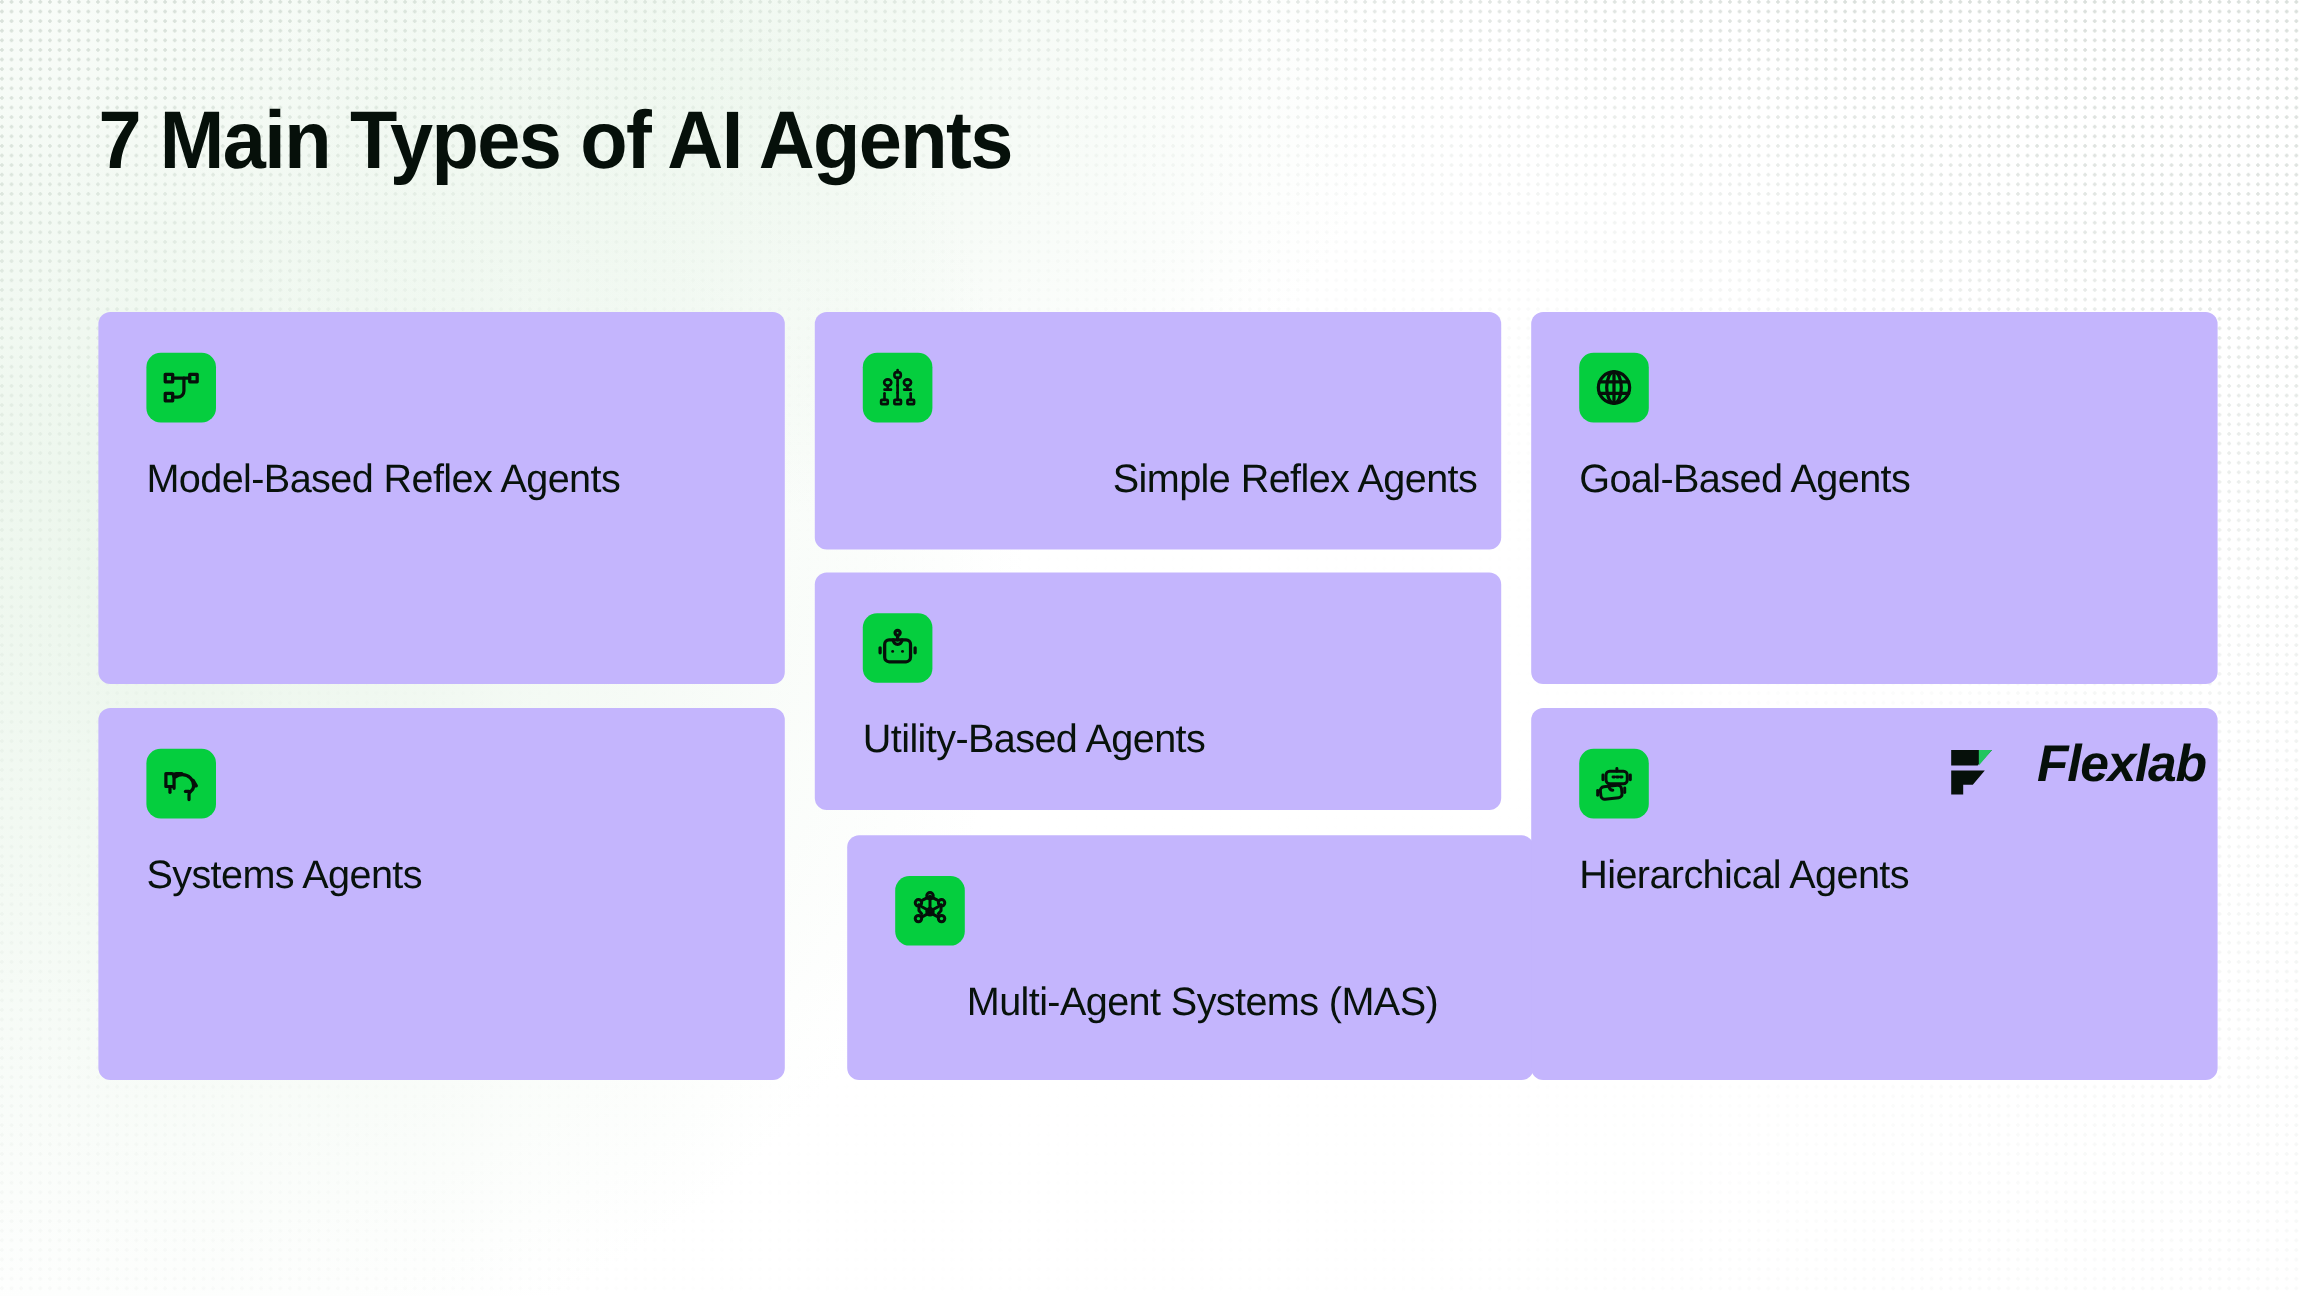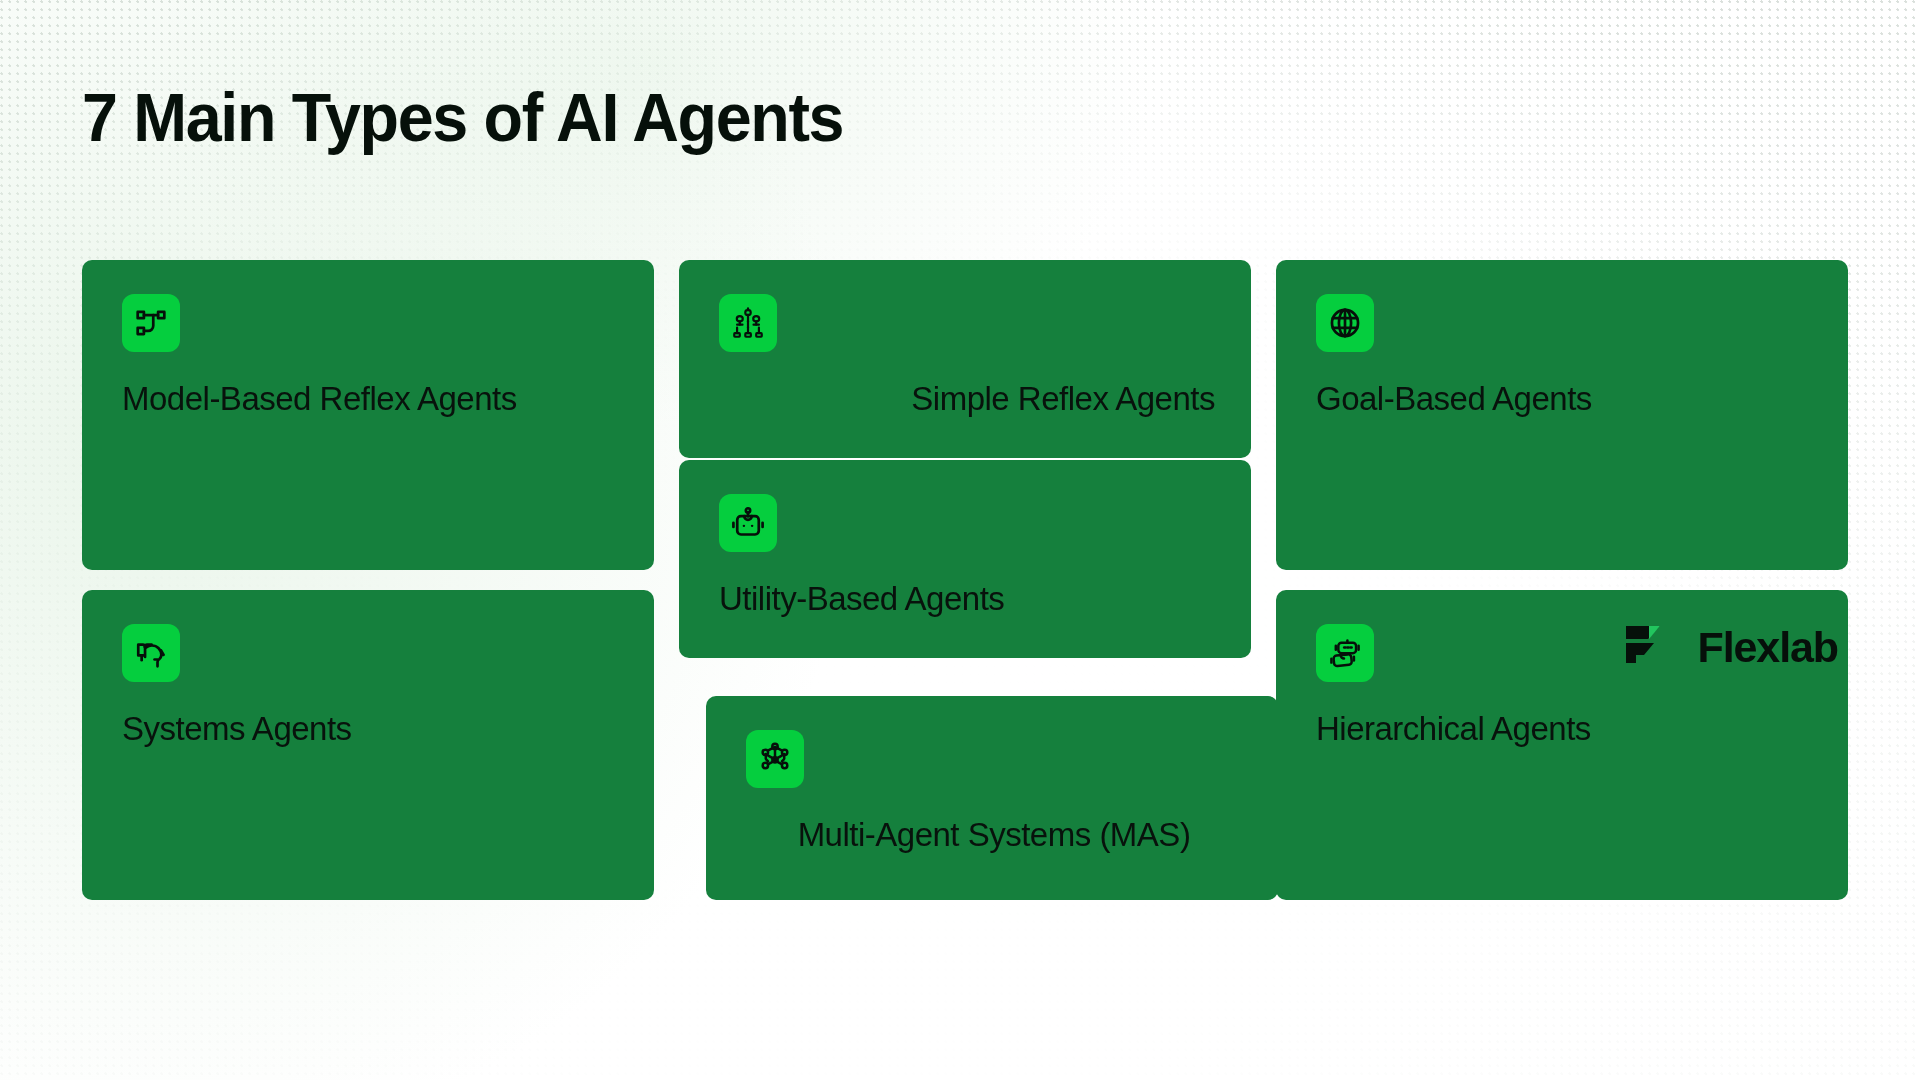--- a/index.html
+++ b/index.html
@@ -74,23 +74,23 @@
   #card-grid {
     position:absolute;
     left:82px;
     top:260px;
     width:1760px;
     height:640px;
   }
 
   .card {
     position:absolute;
-    background:#15803d;
+    background:#c4b5fd;
     border-radius:10px;
-    padding:34px 36px 0 40px;
+    padding:34px 20px 0 40px;
   }
 
   .icon-tile {
     width:58px;
     height:58px;
     border-radius:12px;
     background:#05ce3e;
     display:flex;
     align-items:center;
     justify-content:center;
@@ -105,34 +105,35 @@
     font-size:33px;
     letter-spacing:-0.5px;
     color:#08120c;
     white-space:nowrap;
   }
 
   
   .c-model        { left:0px;    top:0px;   width:572px; height:310px; }
   .c-learning     { left:0px;    top:330px; width:572px; height:310px; }
   .c-simple       { left:597px;  top:0px;   width:572px; height:198px;text-align:right; }
-  .c-utility      { left:597px;  top:200px; width:572px; height:198px; }
+  .c-utility      { left:597px;  top:217px; width:572px; height:198px; }
   .c-mas          { left:624px;  top:436px; width:572px; height:204px;text-align:center; }
   .c-goal         { left:1194px; top:0px;   width:572px; height:310px; }
   .c-hierarchical { left:1194px; top:330px; width:572px; height:310px; }
 
   
   #brand {
     position:absolute;
     right:82px;
     bottom:88px;
     display:flex;
-    align-items:flex-end;
+    align-items:flex-start;
     gap:30px;
     z-index:4;
+    font-style:italic;
   }
   #brand-name {
     font-family:"Liberation Sans", sans-serif;
     font-weight:700;
     font-size:43px;
     letter-spacing:-1.1px;
     color:#06100a;
   }
 </style>
 </head>

